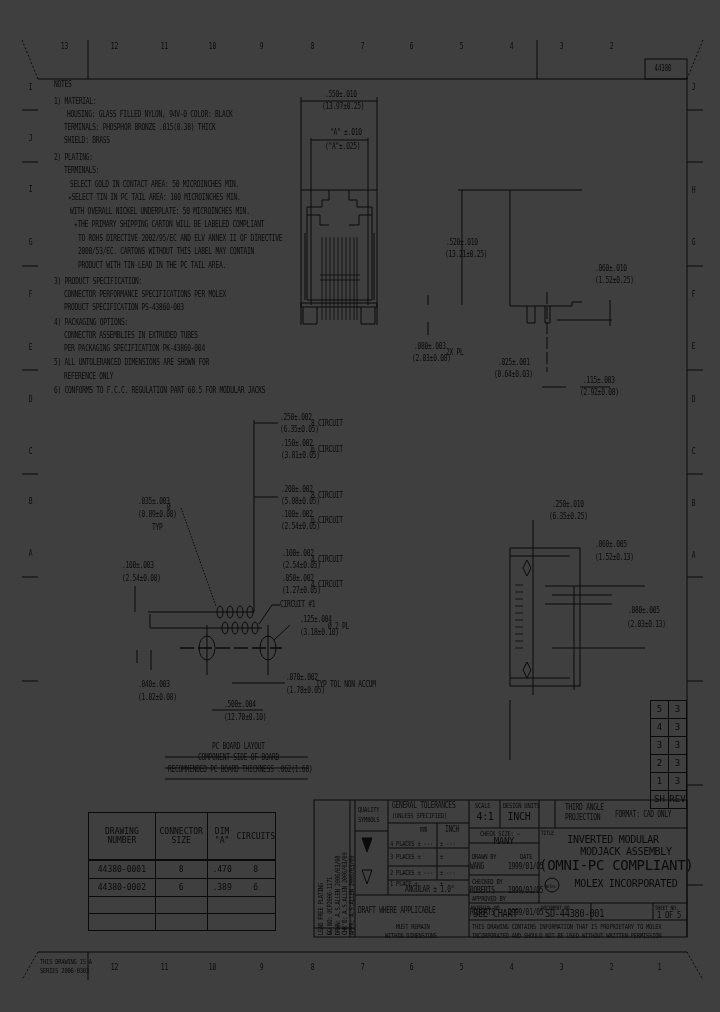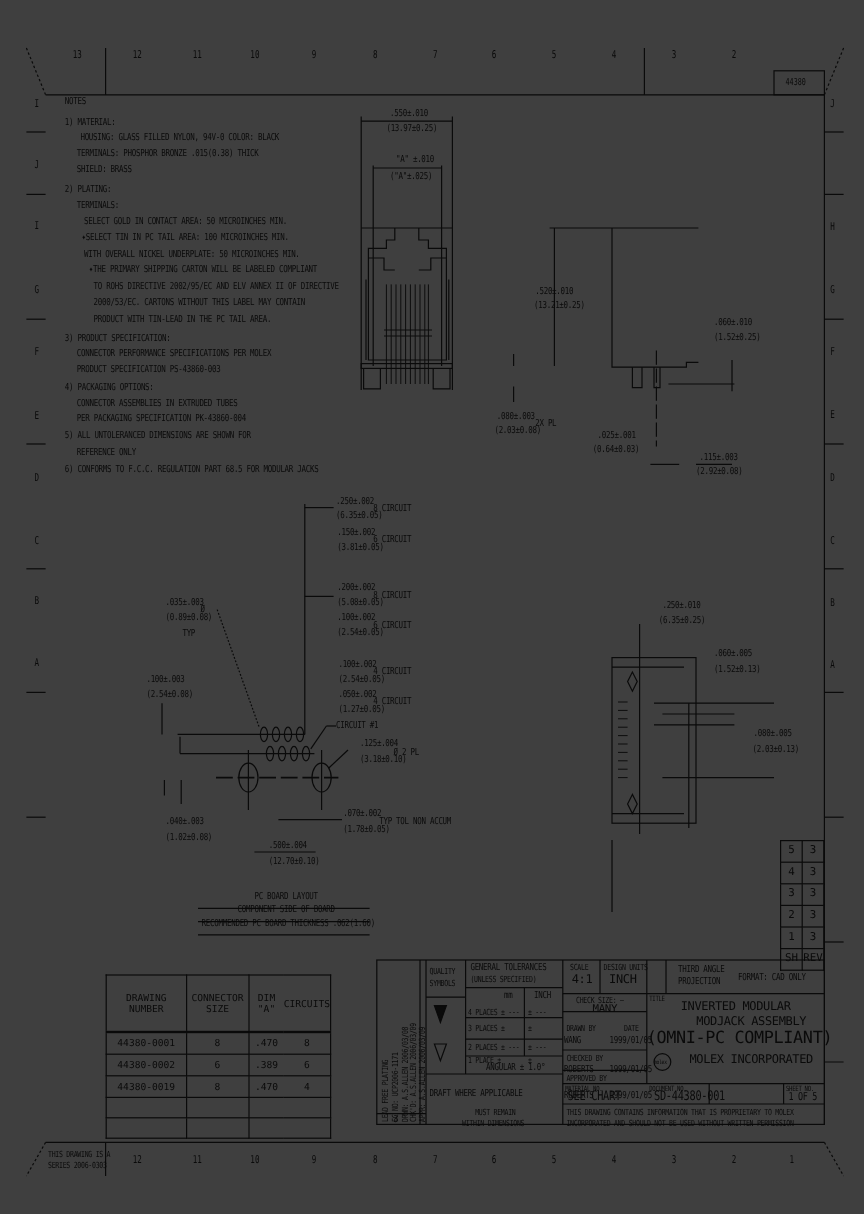--- a/index.html
+++ b/index.html
@@ -350,26 +350,20 @@
     <td style="height:17px">44380-0001</td>
     <td style="height:17px">8</td>
     <td style="height:17px;border-right:none">.470</td>
     <td style="height:17px;border-left:none">8</td>
   </tr>
   <tr>
     <td style="height:17px">44380-0002</td>
     <td style="height:17px">6</td>
     <td style="height:17px;border-right:none">.389</td>
     <td style="height:17px;border-left:none">6</td>
-  </tr>
-  <tr>
-    <td style="height:17px">44380-0019</td>
-    <td style="height:17px">8</td>
-    <td style="height:17px;border-right:none">.470</td>
-    <td style="height:17px;border-left:none">4</td>
   </tr>
   <tr>
     <td style="height:16px"></td>
     <td style="height:16px"></td>
     <td style="height:16px" colspan="2"></td>
   </tr>
   <tr>
     <td style="height:16px"></td>
     <td style="height:16px"></td>
     <td style="height:16px" colspan="2"></td>

